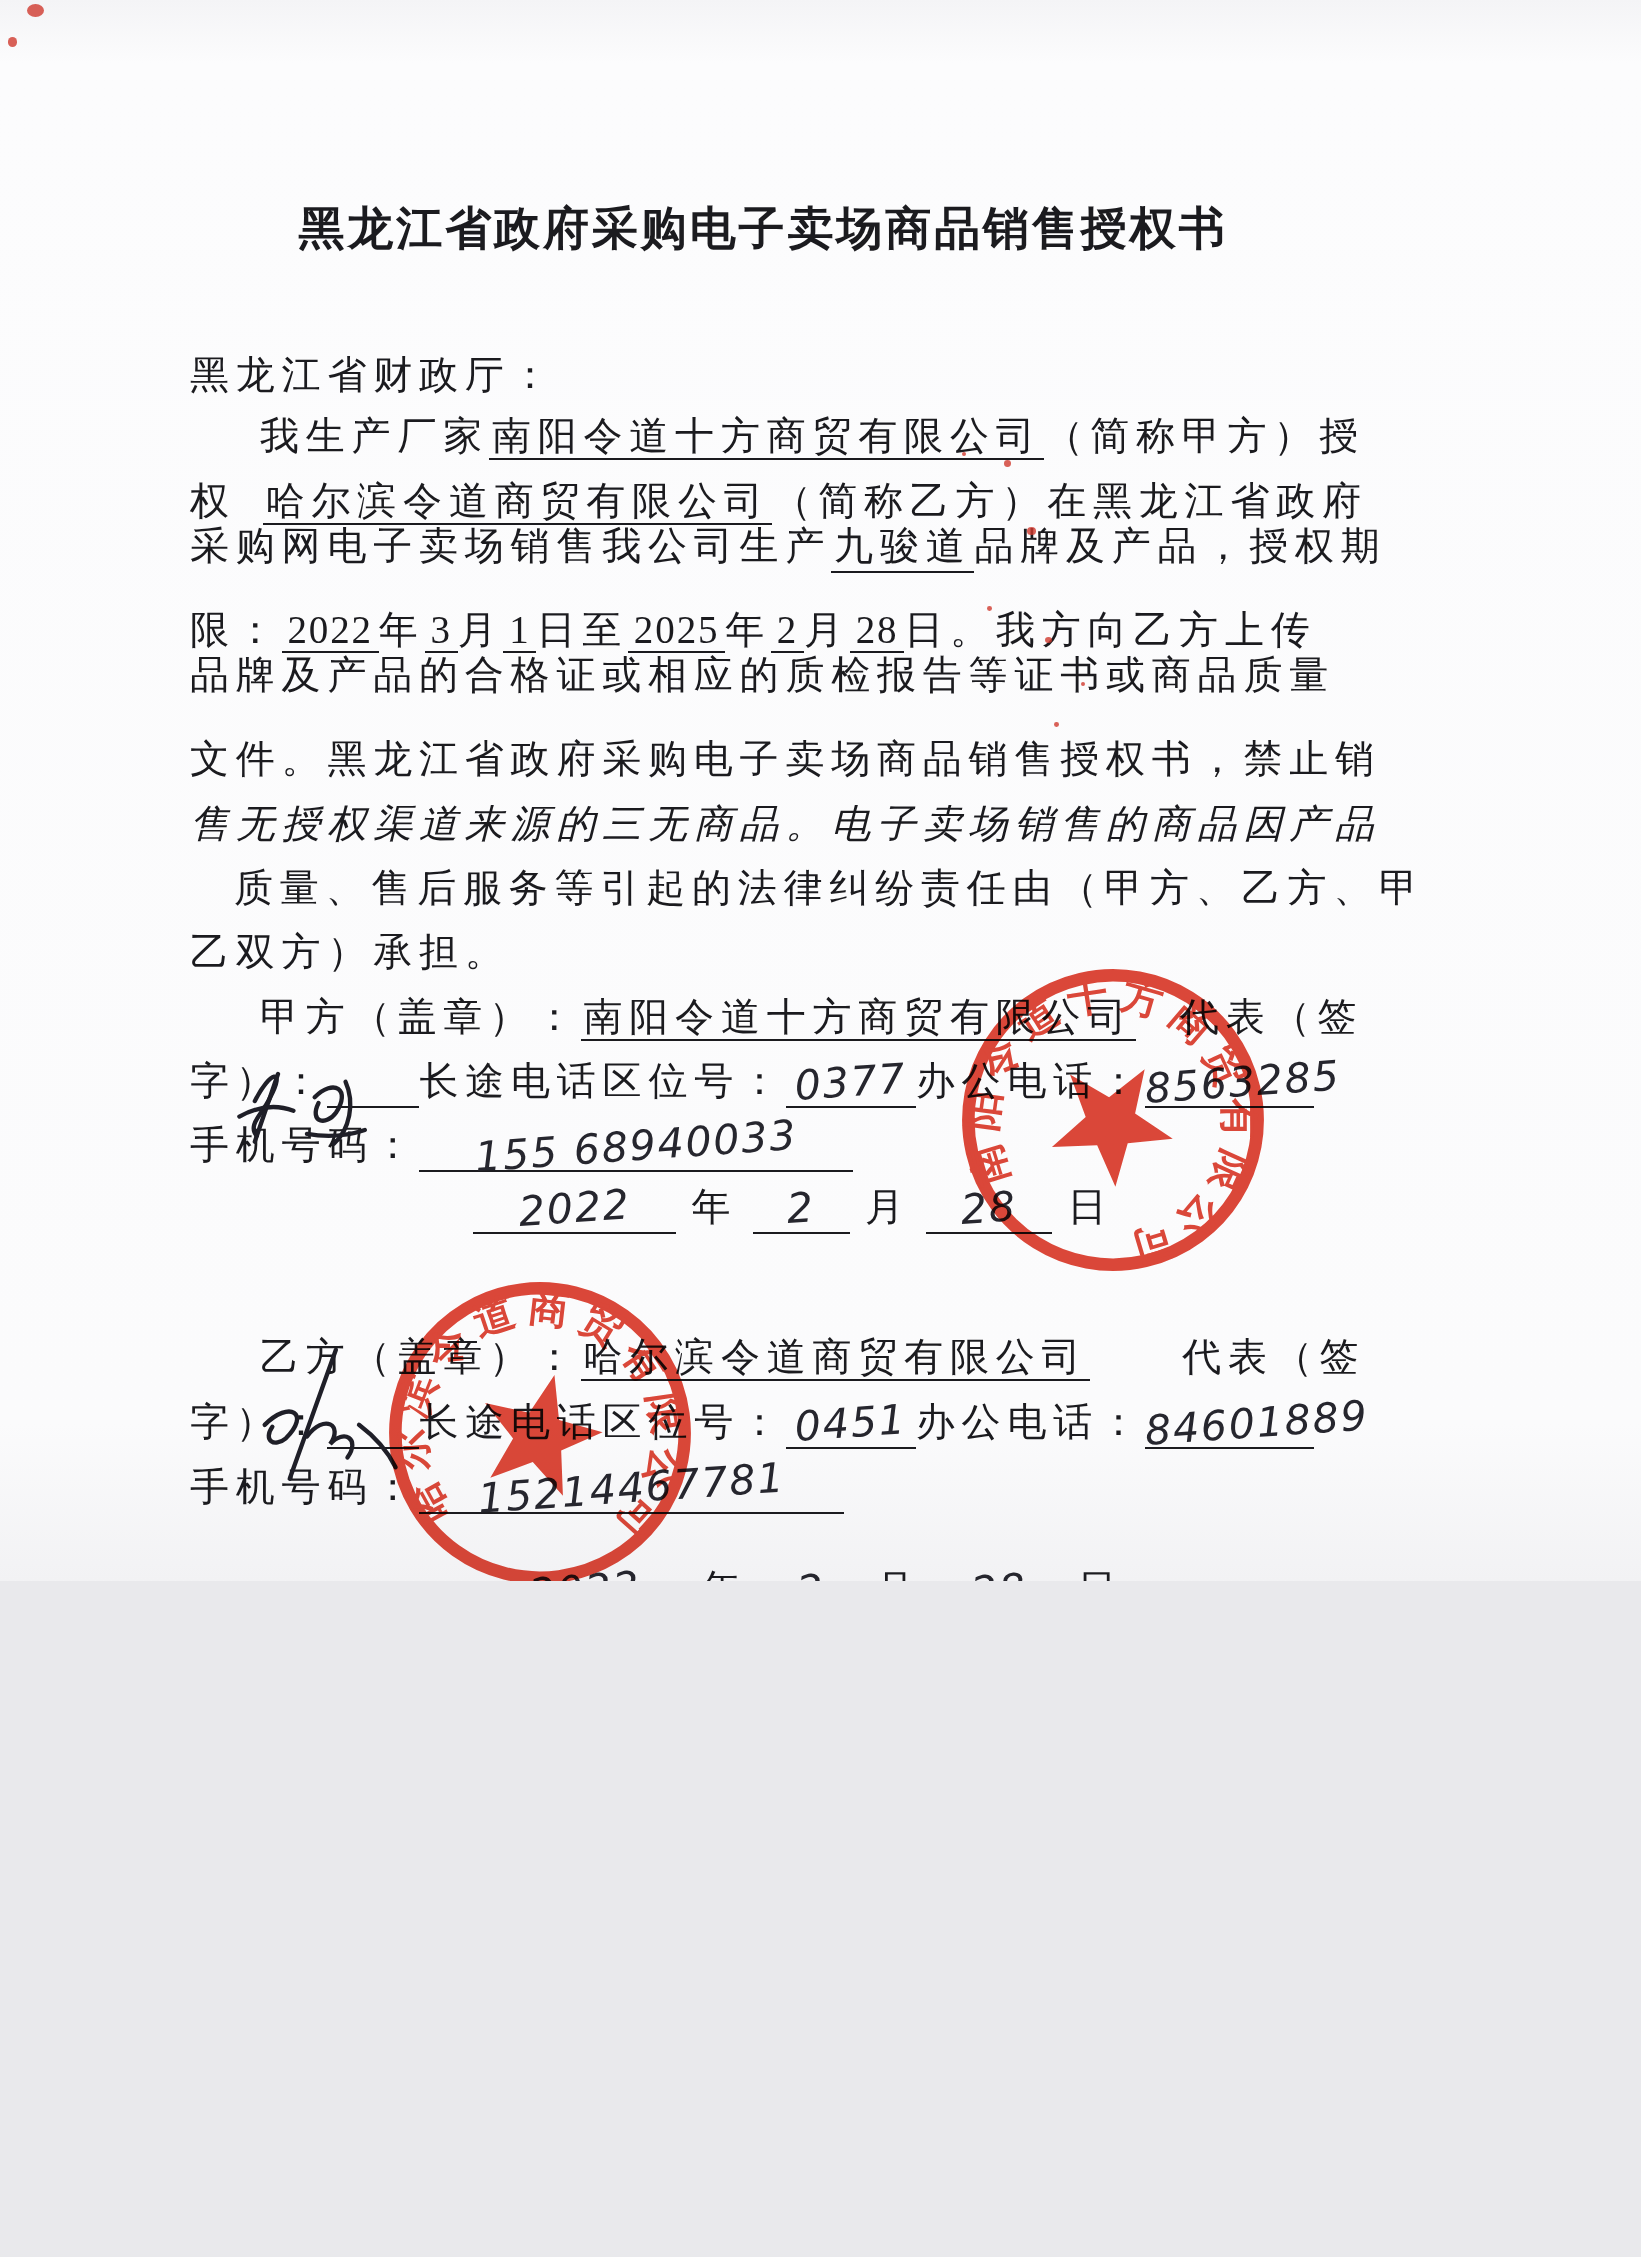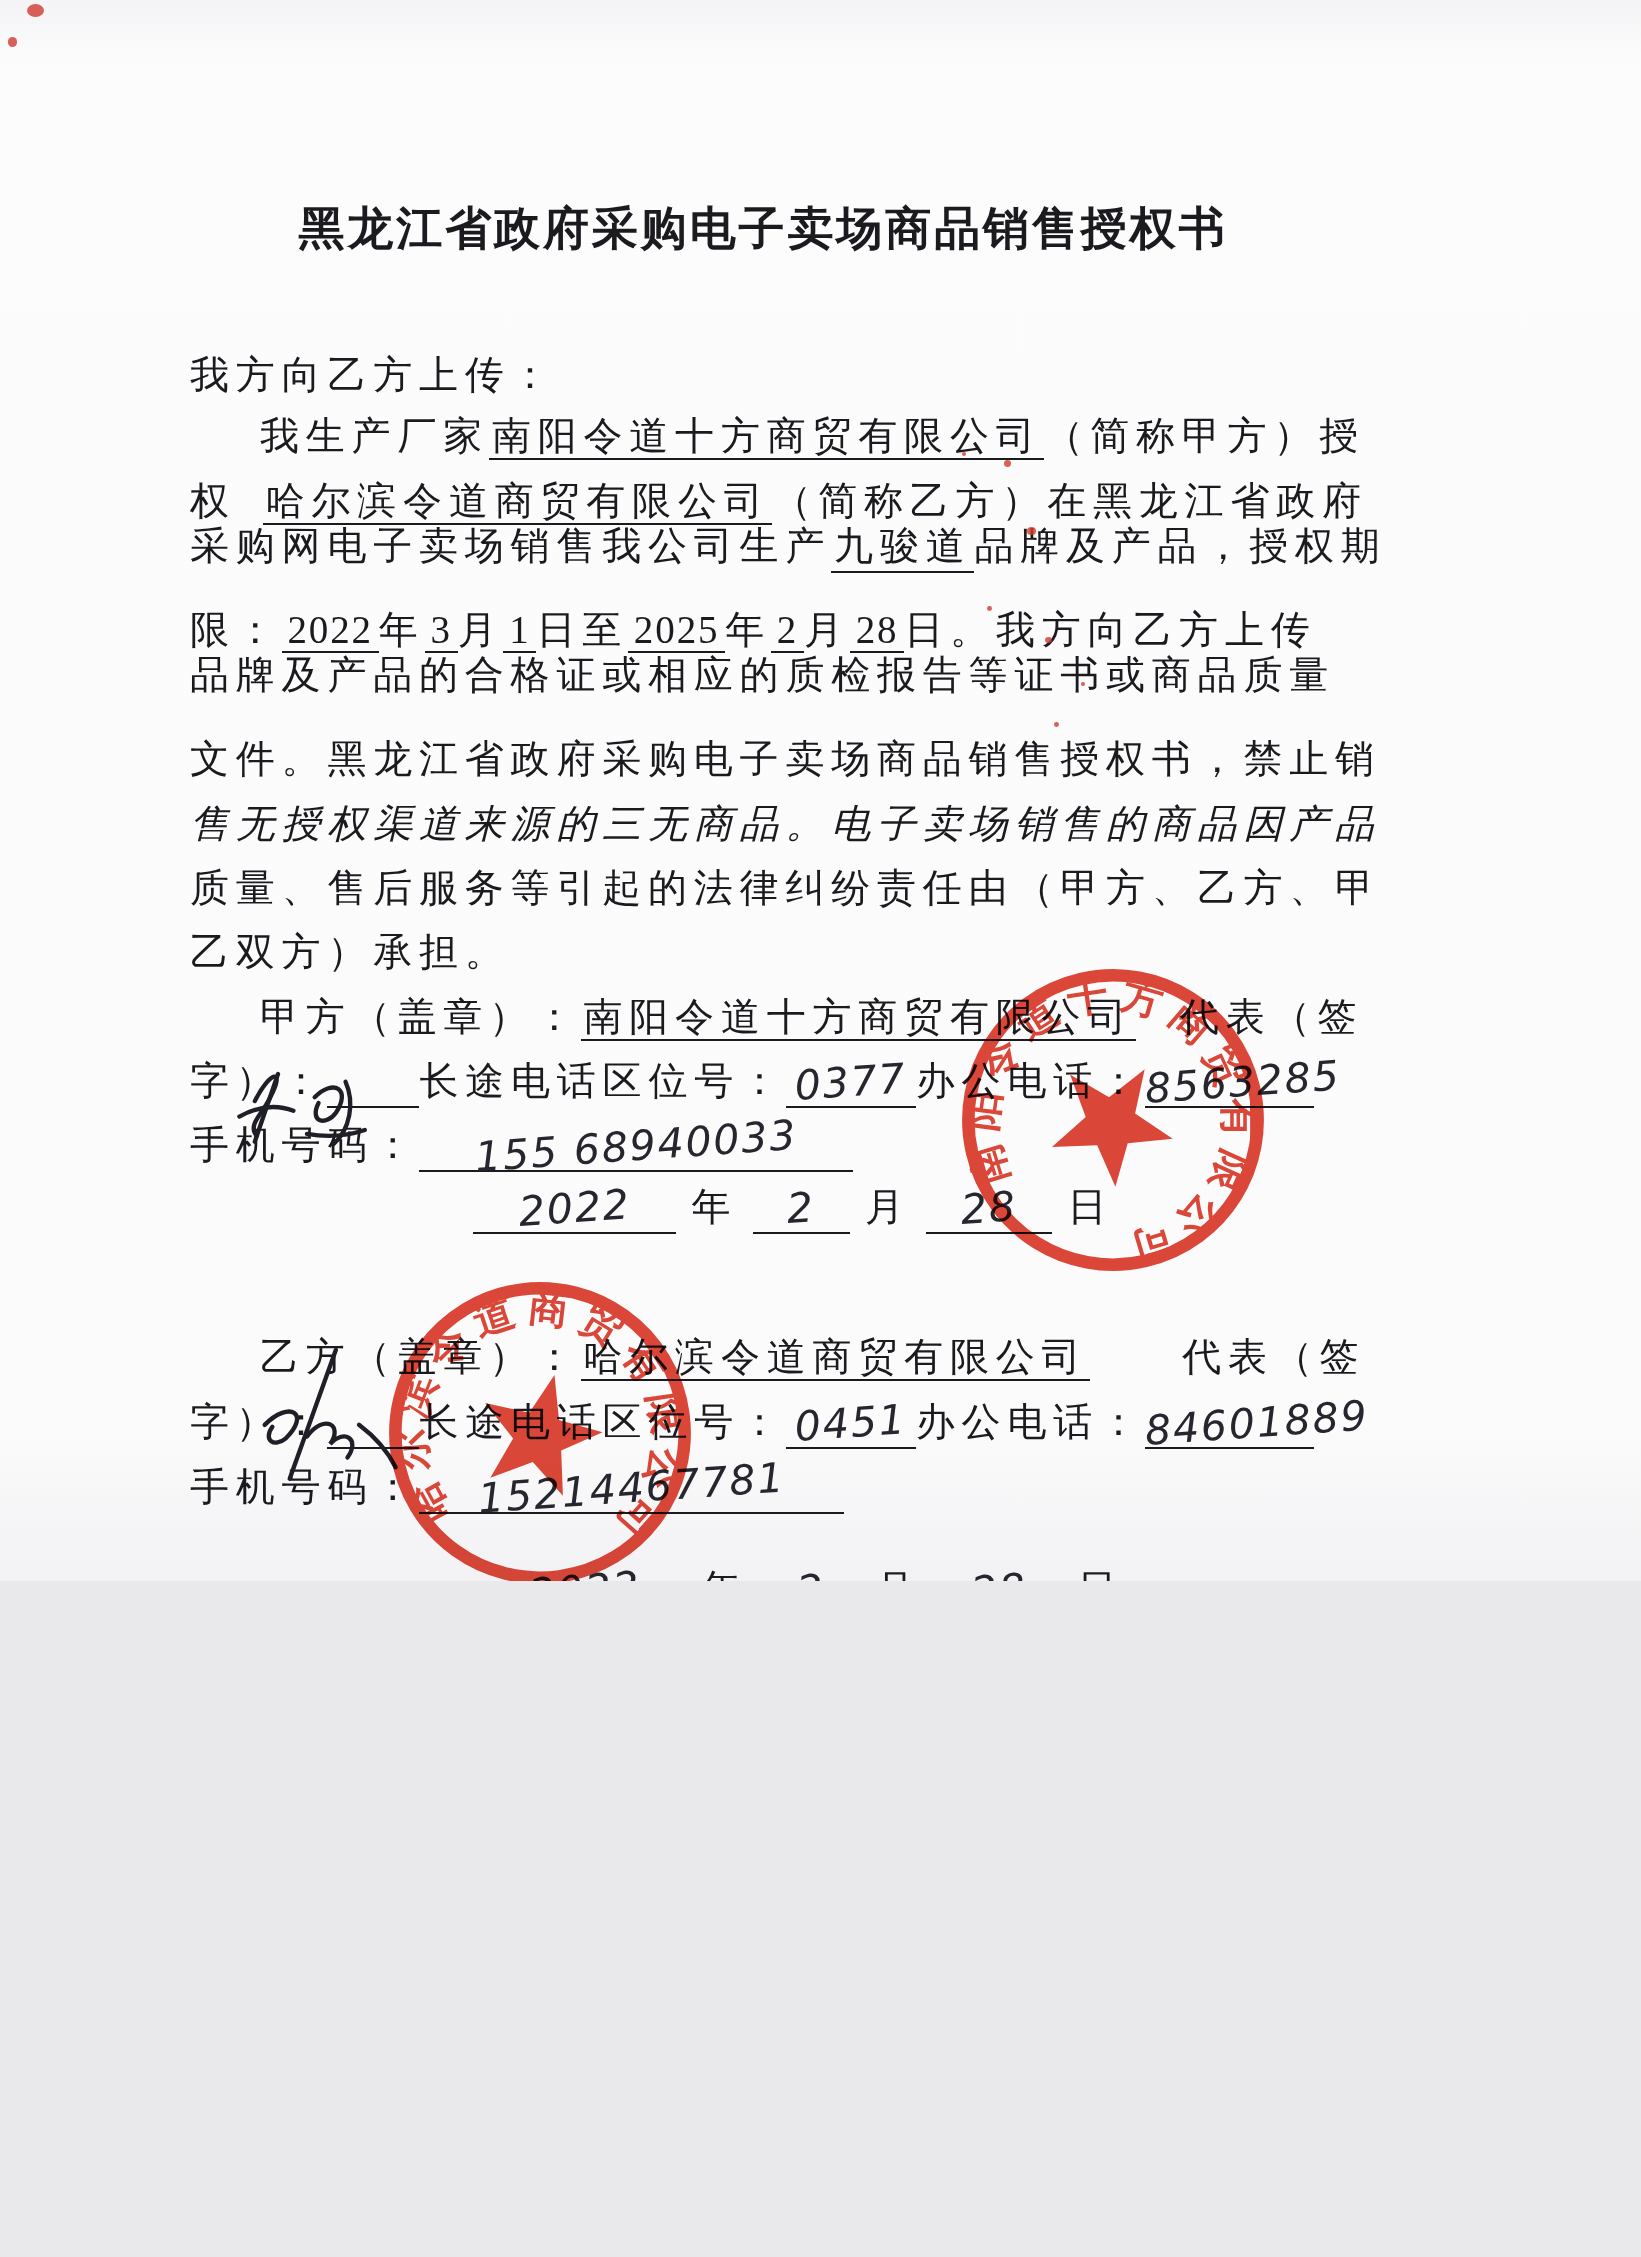--- a/index.html
+++ b/index.html
@@ -46,21 +46,21 @@
   .dot { position:absolute; border-radius:50%; background:#cf3a2e; opacity:.8; }
 </style>
 </head>
 <body>
 
 <div class="page">
 
   <div class="doc-title">黑龙江省政府采购电子卖场商品销售授权书</div>
 
   <div class="line" style="top:348px;">
-    <span>我方向乙方上传：</span>
+    <span>黑龙江省财政厅：</span>
   </div>
 
   <div class="line indent" style="top:409px;">
     <span>我生产厂家</span><span class="u">南阳令道十方商贸有限公司</span><span>（简称甲方）授</span>
   </div>
 
   <div class="line" style="top:474px;">
     <span style="margin-right:27px;">权</span><span class="u">哈尔滨令道商贸有限公司</span><span>（简称乙方）在黑龙江省政府</span>
   </div>
 
@@ -74,21 +74,21 @@
 
   <div class="line" style="top:648px;">
     <span>品牌及产品的合格证或相应的质检报告等证书或商品质量</span>
   </div>
   <div class="line" style="top:732px;">
     <span>文件。黑龙江省政府采购电子卖场商品销售授权书，禁止销</span>
   </div>
   <div class="line" style="top:797px;font-style:italic;">
     <span>售无授权渠道来源的三无商品。电子卖场销售的商品因产品</span>
   </div>
-  <div class="line" style="top:861px;">
+  <div class="line" style="top:861px;margin-left:44px;">
     <span>质量、售后服务等引起的法律纠纷责任由（甲方、乙方、甲</span>
   </div>
   <div class="line" style="top:925px;">
     <span>乙双方）承担。</span>
   </div>
 
   <div class="line indent" style="top:990px;">
     <span>甲方（盖章）：</span><span class="u">南阳令道十方商贸有限公司</span><span class="spacer" style="width:44px;"></span><span>代表（签</span>
   </div>
 

